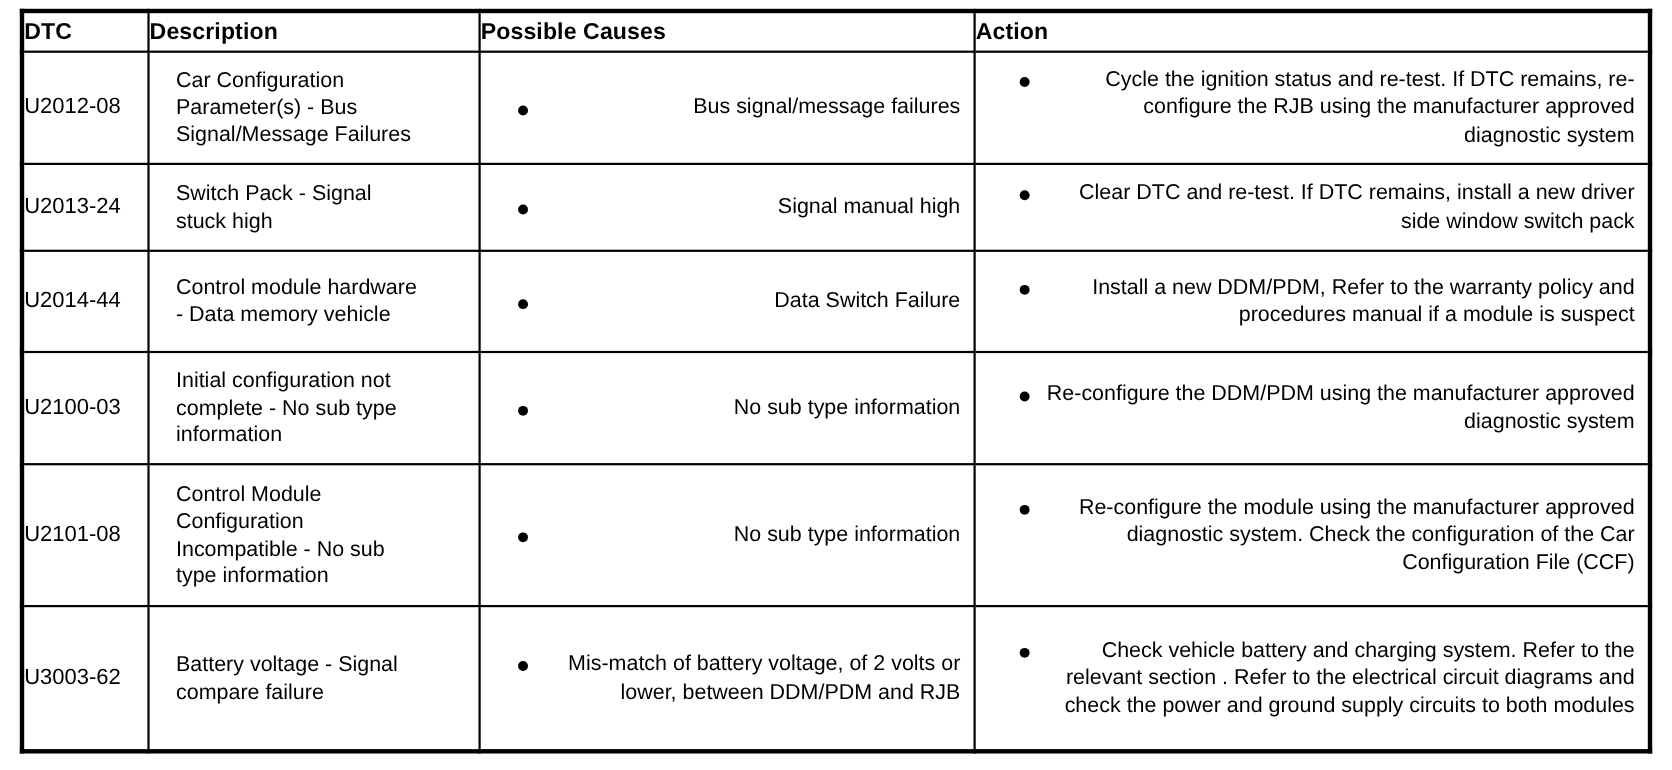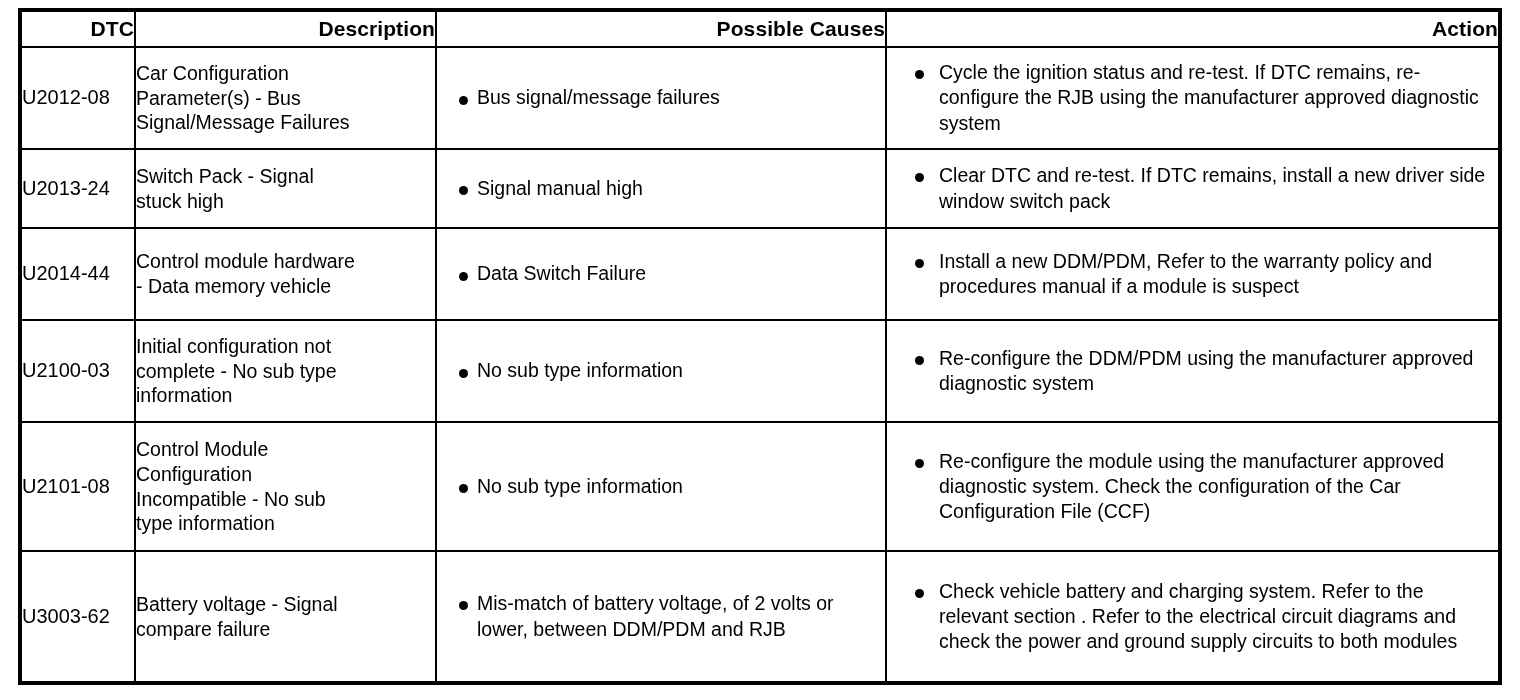--- a/index.html
+++ b/index.html
@@ -44,21 +44,21 @@
 
   
   col.c-dtc   { width: 115px; }
   col.c-desc  { width: 301px; }
   col.c-cause { width: 450px; }
   col.c-act   { width: 614px; }
 
   
   thead th {
     height: 34px;
-    text-align: right;
+    text-align: left;
     font-weight: bold;
     font-size: 21px;
     letter-spacing: 0.1px;
     font-stretch: condensed;
     padding: 2px 4px 4px 4px;
     white-space: nowrap;
   }
 
   
   .cell-dtc {
@@ -68,41 +68,42 @@
     white-space: nowrap;
     line-height: 1.26;
   }
 
   .cell-desc {
     text-align: left;
     font-size: 19.5px;
     padding: 7px 8px 7px 9px;
     line-height: 1.28;
   }
-  .cell-desc .line { display: block; }
+  .cell-desc .line { display: block; padding-left: 24px; }
 
   .cell-cause,
   .cell-action {
     text-align: left;
     font-size: 19.5px;
     padding: 7px 10px 7px 8px;
     line-height: 1.29;
   }
 
   
   ul.bullets {
     list-style: none;
     margin: 0;
     padding: 0;
   }
   ul.bullets > li {
     position: relative;
     padding-left: 40px;
-    margin: 0;
+    margin: 12px;
     line-height: 1.29;
+    text-align: right;
   }
   ul.bullets > li .bullet-dot {
     position: absolute;
     left: 22px;
     top: 0.52em;
     width: 9px;
     height: 9px;
     background: #000;
     border-radius: 50%;
   }

